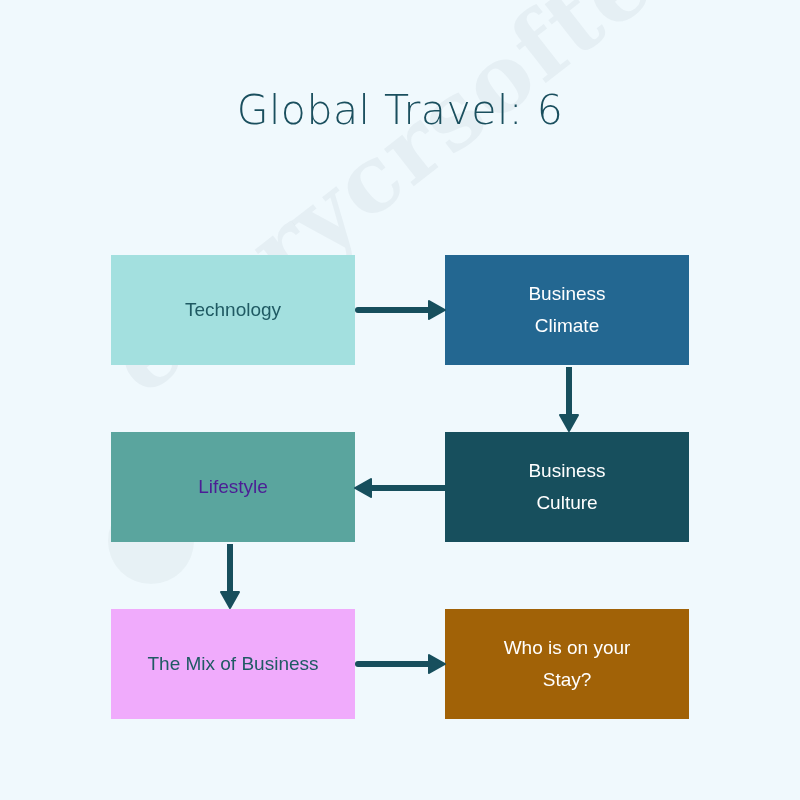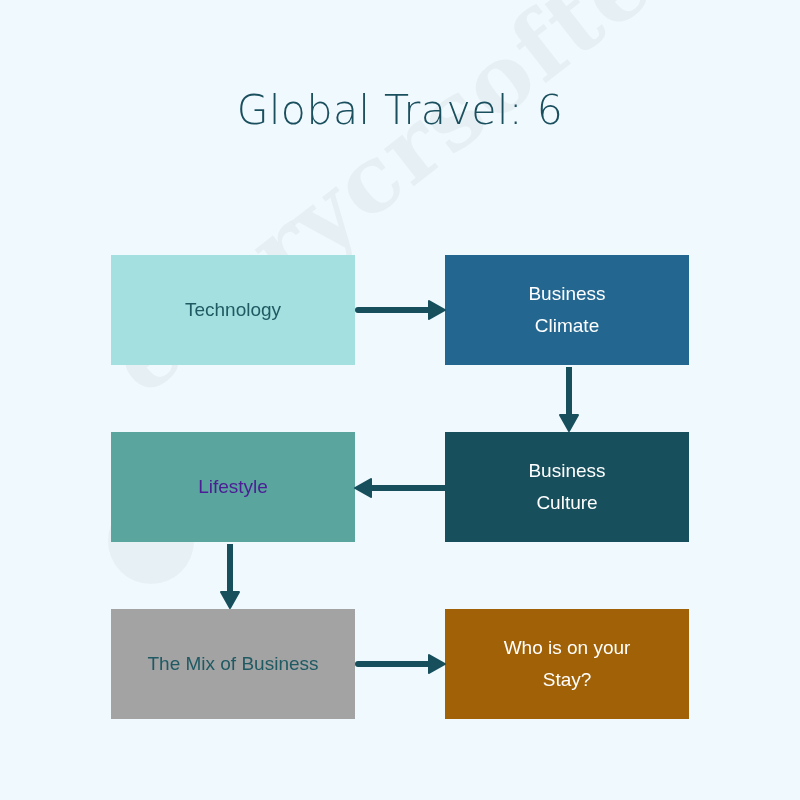--- a/index.html
+++ b/index.html
@@ -94,21 +94,21 @@
 
 <div class="box" style="left:111px; top:432px; background:#5aa59e; color:#4c1d95;">
   <span>Lifestyle</span>
 </div>
 
 <div class="box" style="left:445px; top:432px; background:#174f5d; color:#ffffff;">
   <span>Business</span>
   <span>Culture</span>
 </div>
 
-<div class="box" style="left:111px; top:609px; background:#a3a3a3; color:#1f5a63;">
+<div class="box" style="left:111px; top:609px; background:#f0abfc; color:#1f5a63;">
   <span>The Mix of Business</span>
 </div>
 
 <div class="box" style="left:445px; top:609px; background:#a16207; color:#ffffff;">
   <span>Who is on your</span>
   <span>Stay?</span>
 </div>
 
 <svg class="arrow" style="left:355px; top:298px;" width="92" height="24" viewBox="0 0 92 24">
   <line x1="3" y1="12" x2="76" y2="12" stroke="#174f5d" stroke-width="6" stroke-linecap="round"></line>

